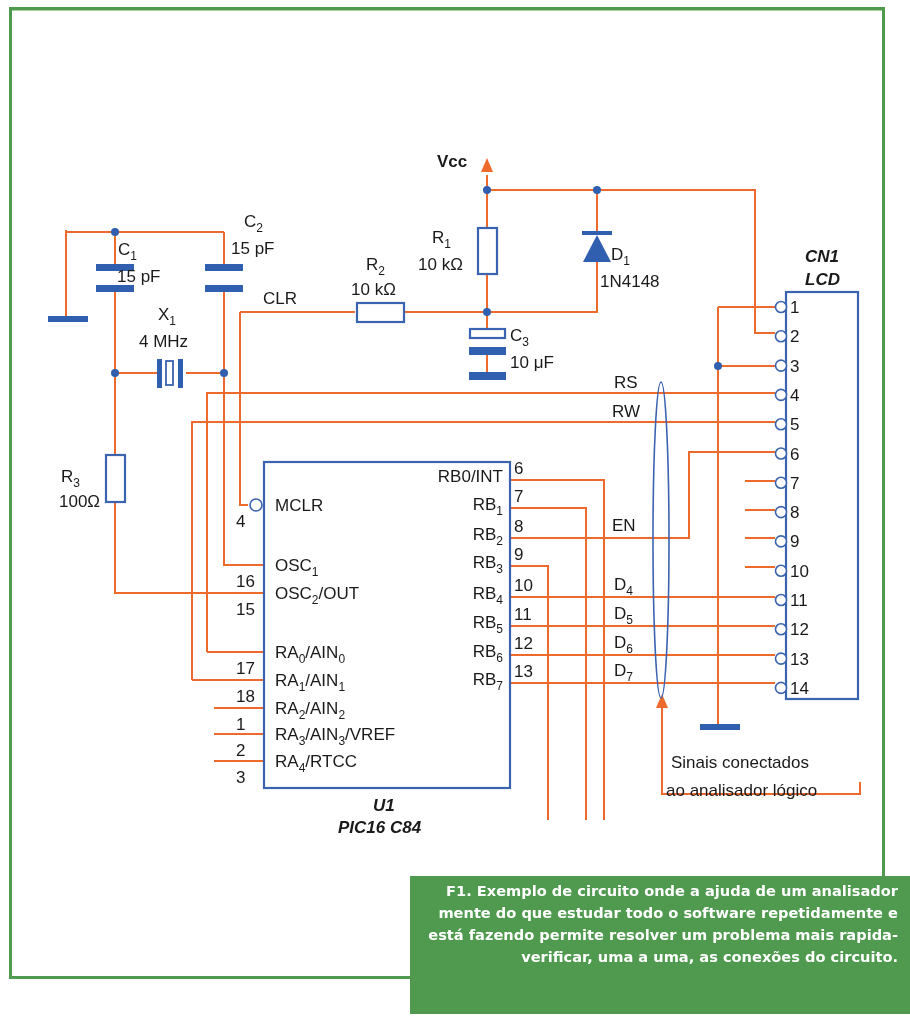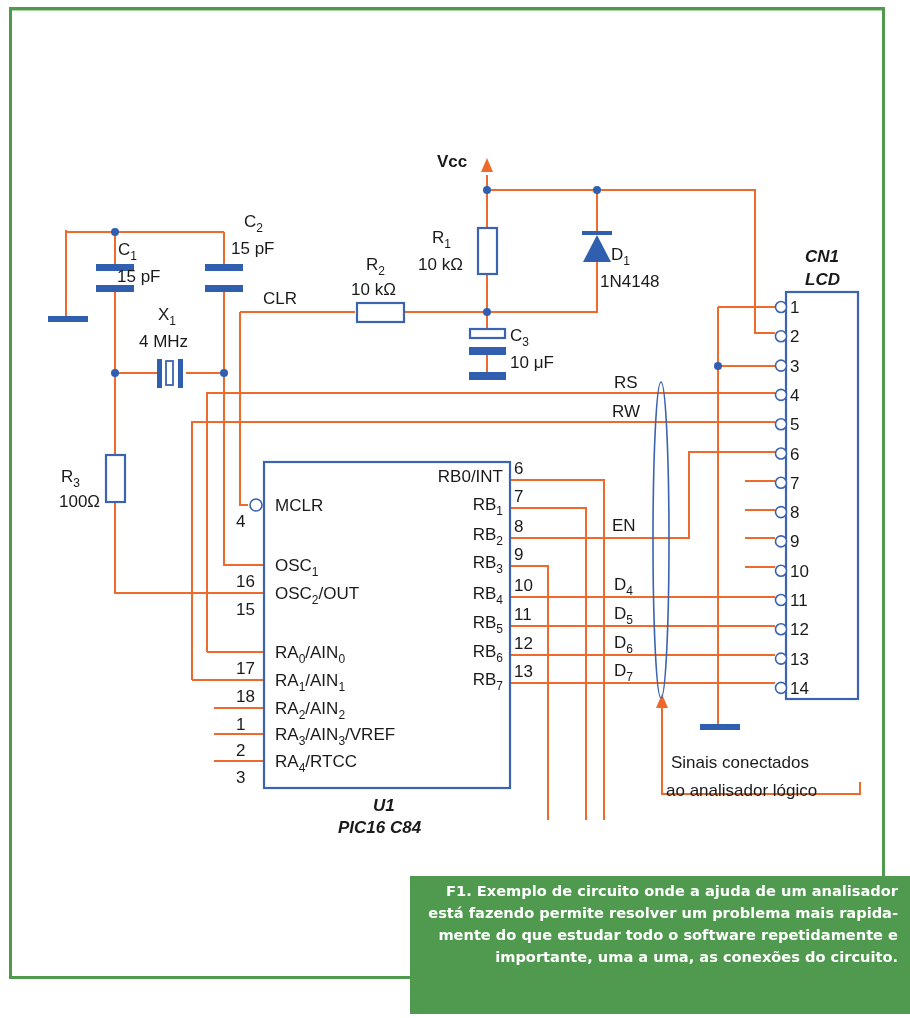--- a/index.html
+++ b/index.html
@@ -228,16 +228,16 @@
     <text class="t" x="614" y="619"><tspan>D</tspan><tspan class="sub" dy="5">5</tspan></text>
     <text class="t" x="614" y="648"><tspan>D</tspan><tspan class="sub" dy="5">6</tspan></text>
     <text class="t" x="614" y="676"><tspan>D</tspan><tspan class="sub" dy="5">7</tspan></text>
     <text class="t" x="671" y="768">Sinais conectados</text>
     <text class="t" x="666" y="796">ao analisador lógico</text>
   </g>
 </svg>
 
 <div id="caption">
     <div>F1. Exemplo de circuito onde a ajuda de um analisador</div>
+    <div>mente do que estudar todo o software repetidamente e</div>
     <div>está fazendo permite resolver um problema mais rapida-</div>
-    <div>mente do que estudar todo o software repetidamente e</div>
-    <div>importante, uma a uma, as conexões do circuito.</div>
+    <div>verificar, uma a uma, as conexões do circuito.</div>
   </div>
 
 </body></html>

